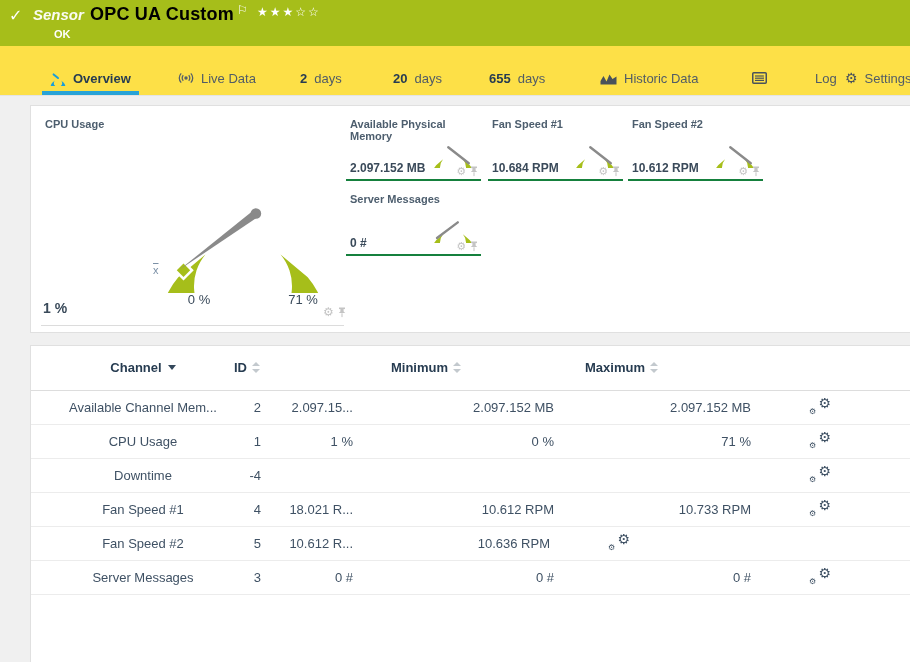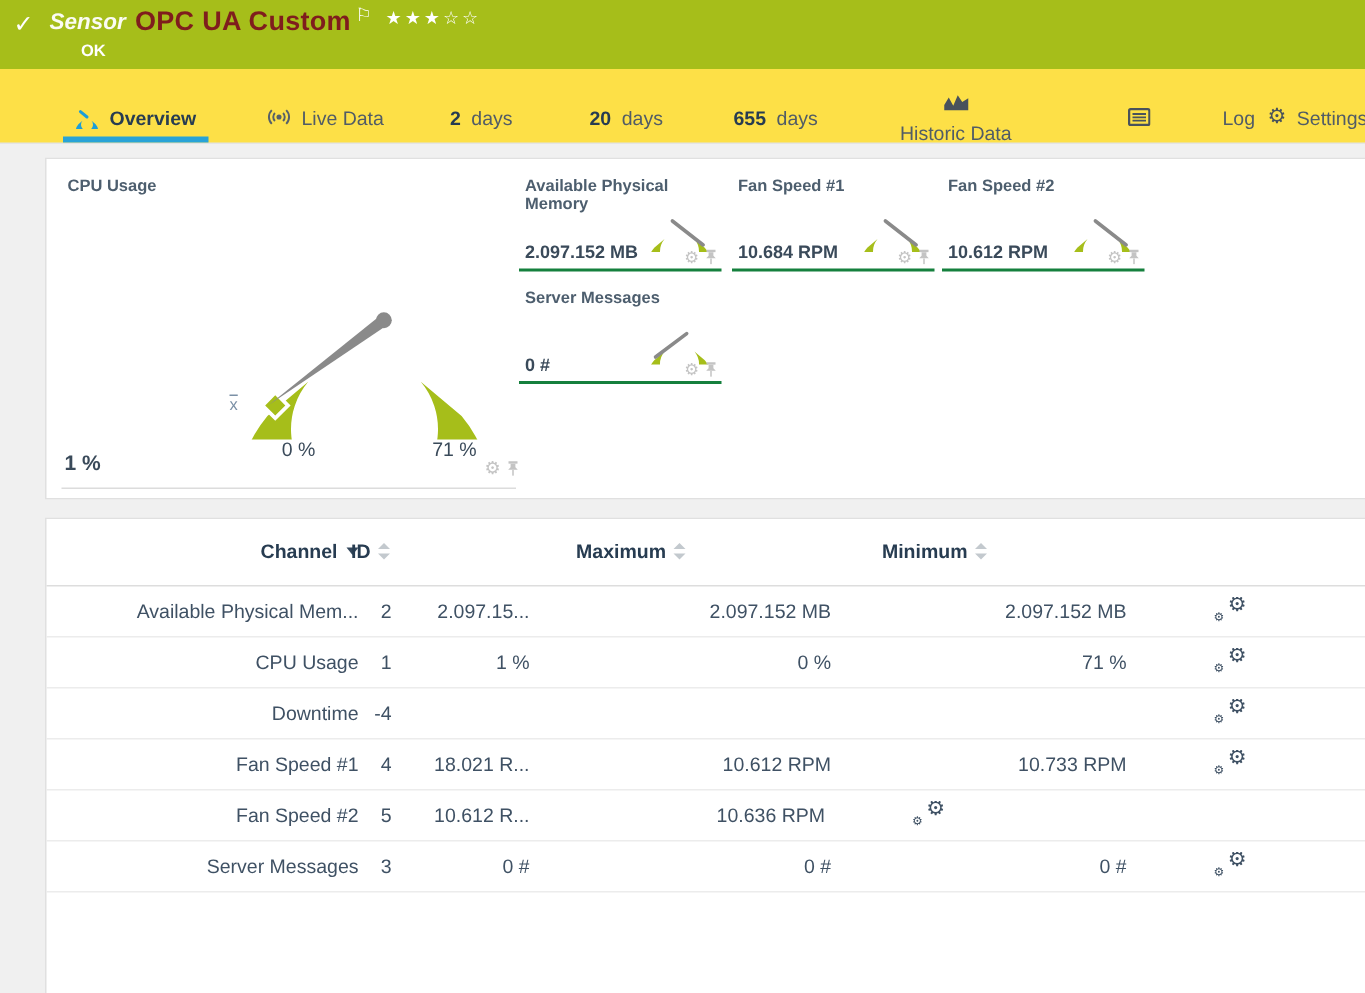--- a/index.html
+++ b/index.html
@@ -6,21 +6,21 @@
   body{
     width:910px;height:662px;overflow:hidden;position:relative;
     background:#f0f0f0;
     font-family:"Liberation Sans",sans-serif;
     -webkit-font-smoothing:antialiased;
   }
   
   .topbar{position:absolute;left:0;top:0;width:100%;height:46px;background:#a6be1a;}
   .topbar .check{position:absolute;left:9px;top:6px;color:#fff;font-size:16px;font-weight:bold;font-family:"DejaVu Sans",sans-serif;}
   .topbar .stype{position:absolute;left:33px;top:6px;color:rgba(255,255,255,.95);font-style:italic;font-size:15px;font-weight:bold;}
-  .topbar .sname{position:absolute;left:90px;top:4px;color:#7f1d1d;font-weight:bold;font-size:18px;letter-spacing:.2px;}
+  .topbar .sname{position:absolute;left:90px;top:4px;color:#000000;font-weight:bold;font-size:18px;letter-spacing:.2px;}
   .topbar .flag{position:absolute;left:237px;top:3px;color:#fff;font-size:12px;font-family:"DejaVu Sans",sans-serif;}
   .topbar .stars{position:absolute;left:257px;top:5px;color:#fff;font-size:12px;letter-spacing:2px;font-family:"DejaVu Sans",sans-serif;}
   .topbar .status{position:absolute;left:54px;top:28px;color:#fff;font-weight:bold;font-size:11px;}
   
   .tabstrip{position:absolute;left:0;top:46px;width:100%;height:50px;background:#fde047;border-bottom:1px solid #e4e4e4;box-sizing:border-box;}
   .tab{position:absolute;bottom:0;height:34px;display:flex;align-items:center;gap:7px;padding:0 8px 0 8px;font-size:13px;color:#515c66;cursor:default;}
   .tab .num{font-weight:bold;color:#273c51;}
   .tab.active{color:#273c51;font-weight:bold;}
   .tab.active .bar{position:absolute;left:0;right:0;bottom:0;height:4px;background:#28a3d7;}
   .tab .ticon{display:inline-block;line-height:0;}
@@ -45,21 +45,21 @@
   .tile .mini-gauge{position:absolute;left:84px;top:12px;}
   .tile-value{position:absolute;left:4px;bottom:4px;font-size:12px;font-weight:600;color:#3a4a5a;white-space:nowrap;}
   .mini-icons{position:absolute;right:2px;bottom:2px;display:flex;align-items:center;gap:3px;}
   .mini-icons .g{font-family:"DejaVu Sans",sans-serif;font-size:11px;color:#c4c4c4;line-height:1;}
   .cpu-icons{position:absolute;left:282px;top:200px;display:flex;align-items:center;gap:3px;}
   .cpu-icons .g{font-family:"DejaVu Sans",sans-serif;font-size:12px;color:#c4c4c4;line-height:1;}
   
   .thead{display:flex;padding-top:14px;height:30px;font-size:13px;font-weight:bold;color:#273c51;border-bottom:1px solid #ddd;}
   .trow{display:flex;align-items:center;height:33px;font-size:13px;color:#3f5164;border-bottom:1px solid #ececec;}
   .cell{box-sizing:border-box;white-space:nowrap;overflow:hidden;}
-  .c-channel{width:208px;padding-left:16px;text-align:right;}
+  .c-channel{width:208px;padding-left:16px;text-align:center;}
   .c-id{width:22px;text-align:right;}
   .c-last{width:92px;text-align:right;}
   .c-min{width:201px;text-align:right;}
   .c-max{width:197px;text-align:right;}
   .c-gear{width:150px;text-align:left;padding-left:58px;}
   .sort{display:inline-block;width:9px;height:11px;position:relative;margin-left:5px;vertical-align:-1px;}
   .sort::before{content:"";position:absolute;top:0;left:0;border-left:4px solid transparent;border-right:4px solid transparent;border-bottom:4px solid #c3c9ce;}
   .sort::after{content:"";position:absolute;bottom:0;left:0;border-left:4px solid transparent;border-right:4px solid transparent;border-top:4px solid #c3c9ce;}
   .caret{display:inline-block;margin-left:6px;vertical-align:2px;border-left:4px solid transparent;border-right:4px solid transparent;border-top:5px solid #33475b;}
   .two-line{display:inline-block;text-align:center;line-height:16px;}
@@ -113,21 +113,21 @@
   <div class="tab" style="left:385px;">
     <span class="num">20</span>
     <span>days</span>
   </div>
 
   <div class="tab" style="left:481px;">
     <span class="num">655</span>
     <span>days</span>
   </div>
 
-  <div class="tab" style="left:592px;flex-direction:column;">
+  <div class="tab" style="left:592px;">
     <span class="ticon">
       <svg width="17" height="13" viewBox="0 0 17 13">
         <path d="M0.5 12.5 L0.5 9 L3.5 4 L6.5 9.5 L9.5 2.5 L12.5 7 L16.5 4.5 L16.5 12.5 Z" fill="#49525b"></path>
       </svg>
     </span>
     <span>Historic Data</span>
   </div>
 
   <div class="tab" style="left:744px;gap:48px;">
     <span class="ticon">
@@ -257,31 +257,31 @@
 
 <div class="panel channels">
 
   <div class="thead">
     <div class="cell c-channel">
       <span>Channel</span><span class="caret"></span>
     </div>
     <div class="cell c-id" style="width:60px;margin-left:-38px;text-align:right;">
       <span>ID</span><span class="sort"></span>
     </div>
+    <div class="cell c-min">
+      <span>Minimum</span><span class="sort"></span>
+    </div>
     <div class="cell c-max">
       <span>Maximum</span><span class="sort"></span>
     </div>
-    <div class="cell c-min">
-      <span>Minimum</span><span class="sort"></span>
-    </div>
     <div class="cell c-gear"></div>
   </div>
 
   <div class="trow">
-    <div class="cell c-channel">Available Physical Mem...</div>
+    <div class="cell c-channel">Available Channel Mem...</div>
     <div class="cell c-id">2</div>
     <div class="cell c-last">2.097.15...</div>
     <div class="cell c-min">2.097.152 MB</div>
     <div class="cell c-max">2.097.152 MB</div>
     <div class="cell c-gear"><span class="chset"><span class="big">⚙</span><span class="small">⚙</span></span></div>
   </div>
 
   <div class="trow">
     <div class="cell c-channel">CPU Usage</div>
     <div class="cell c-id">1</div>

